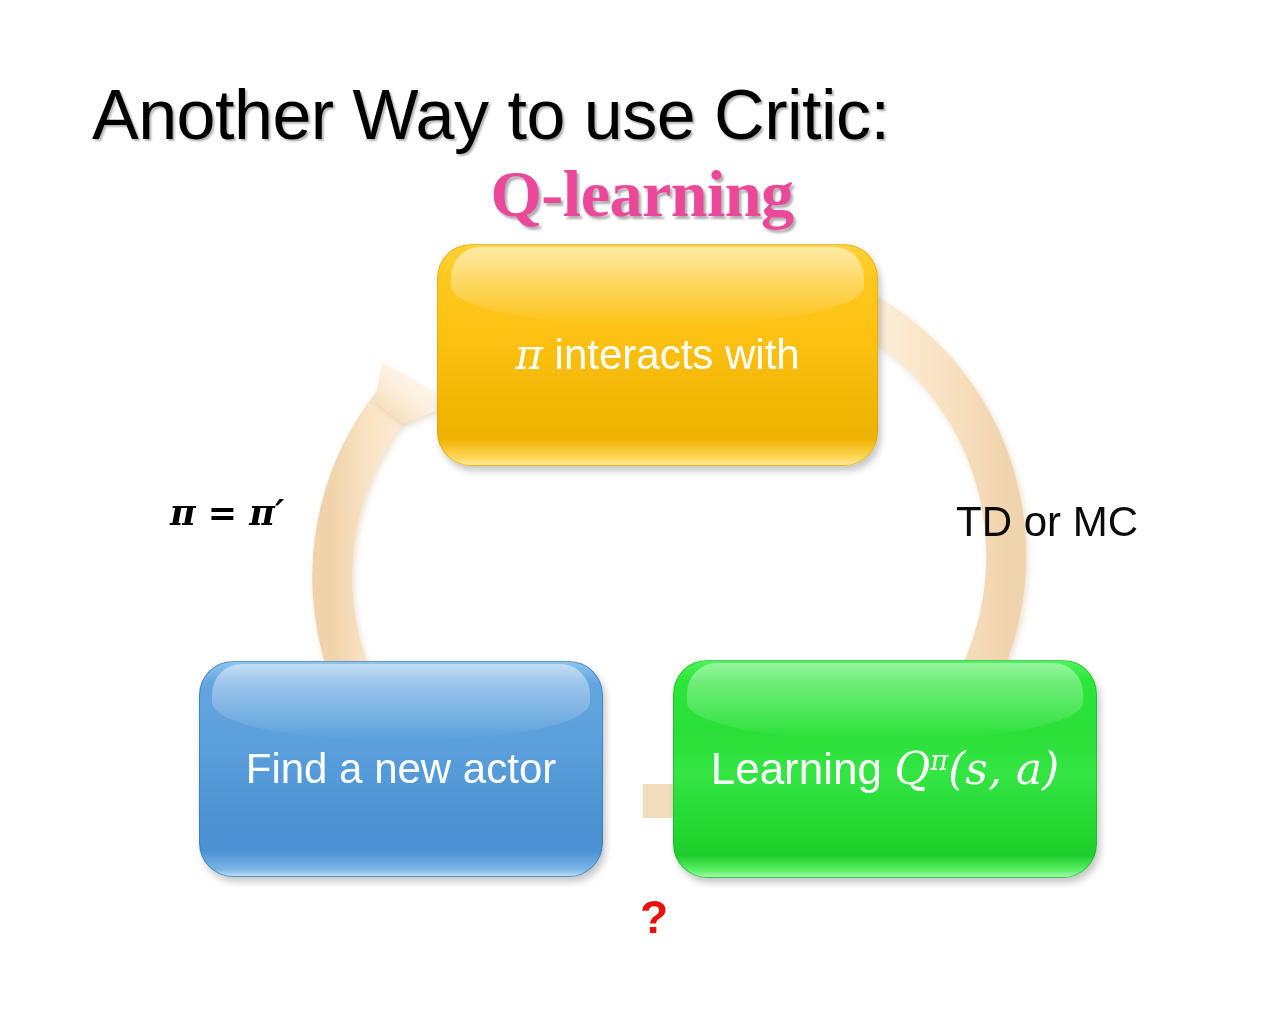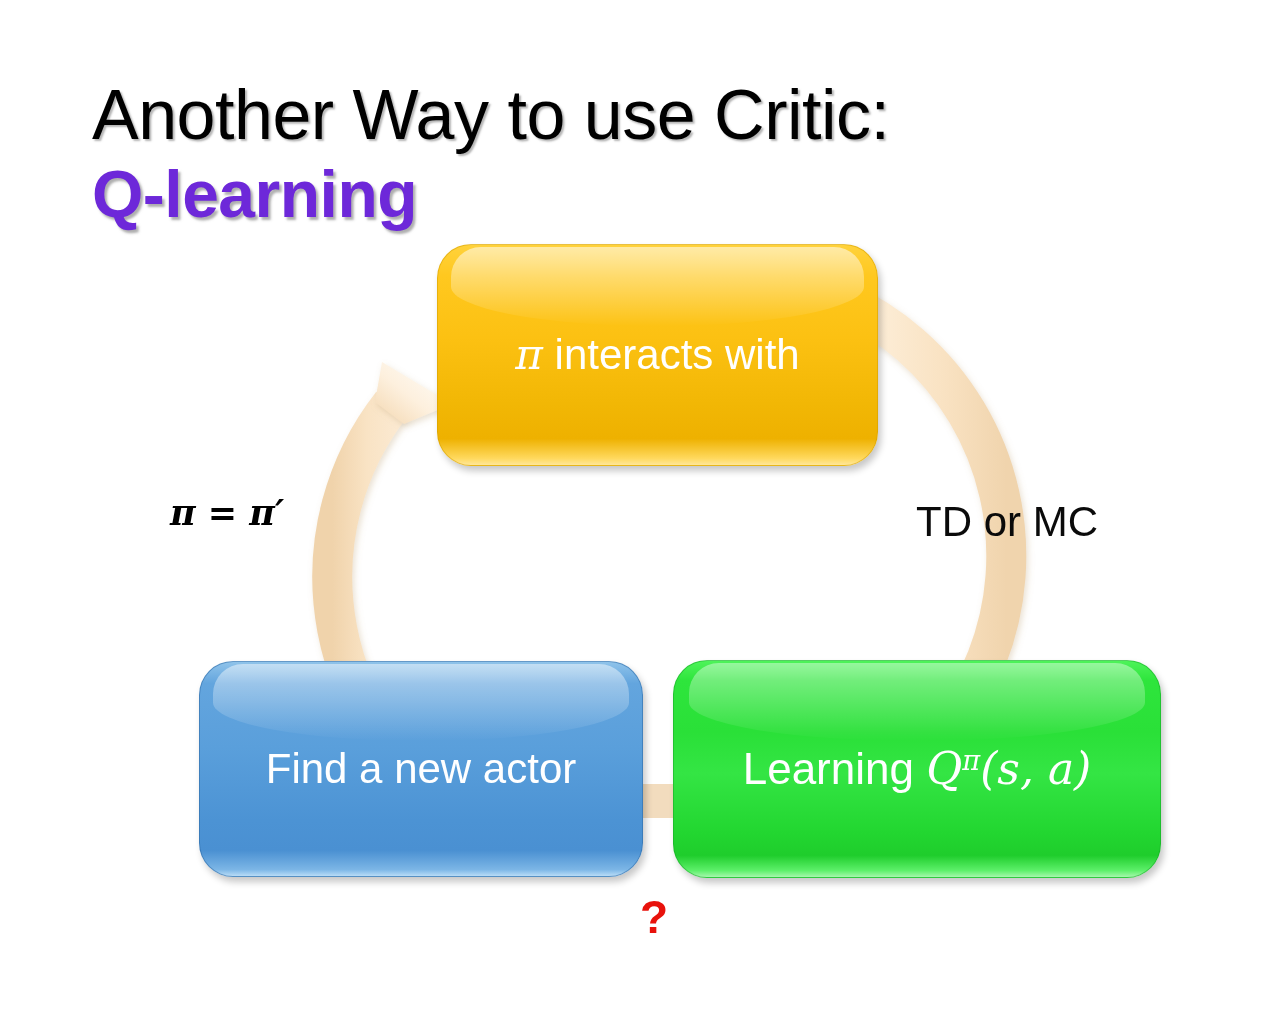--- a/index.html
+++ b/index.html
@@ -25,29 +25,30 @@
     font-family: "Liberation Sans", sans-serif;
     font-size: 70px;
     font-weight: 300;
     color: #000000;
     line-height: 1.08;
     letter-spacing: -0.5px;
     text-shadow: 2px 2px 2px rgba(120,120,120,0.55);
     white-space: nowrap;
   }
   #title-line2 {
-    font-family: Liberation Sans, sans-serif;
+    font-family: Liberation Serif, serif;
     font-size: 66px;
     font-weight: 700;
-    color: #6d28d9;
+    color: #ec4899;
     line-height: 1.1;
     letter-spacing: -0.5px;
     text-shadow: 2.5px 2.5px 2.5px rgba(120,120,120,0.6);
     margin-top: 4px;
     white-space: nowrap;
+    text-align: center;
   }
 
   
   #cycle-stage {
     position: absolute;
     left: 0; top: 0;
     width: 1274px; height: 1018px;
   }
   #cycle-arrow-svg {
     position: absolute;
@@ -100,40 +101,40 @@
     border: 1px solid rgba(214,160,0,0.55);
   }
   #node-yellow .glossy-top {
     background: linear-gradient(180deg, rgba(255,255,255,0.55), rgba(255,255,255,0.0));
   }
   #node-yellow .node-text { font-size: 42px; }
 
   
   #node-blue {
     left: 199px; top: 661px;
-    width: 444px; height: 216px;
+    width: 404px; height: 216px;
     background: linear-gradient(180deg,
         #8fc3ea 0%,
         #63a5de 10%,
         #5a9fdb 40%,
         #4c93d4 74%,
         #4a90d2 88%,
         #7cb6e6 97%,
         #b9dcf6 100%);
     border: 1px solid rgba(48,110,170,0.6);
   }
   #node-blue .glossy-top {
     background: linear-gradient(180deg, rgba(255,255,255,0.48), rgba(255,255,255,0.0));
   }
   #node-blue .node-text { font-size: 42px; }
 
   
   #node-green {
     left: 673px; top: 660px;
-    width: 488px; height: 218px;
+    width: 424px; height: 218px;
     background: linear-gradient(180deg,
         #4ef35a 0%,
         #2ee53c 9%,
         #2ae038 33%,
         #34e544 52%,
         #22d630 80%,
         #1fcd2c 90%,
         #5df06a 97%,
         #a6f7ad 100%);
     border: 1px solid rgba(24,170,40,0.55);
@@ -161,21 +162,21 @@
     left: 170px; top: 492px;
     font-family: "DejaVu Serif", "Liberation Serif", serif;
     font-style: italic;
     font-weight: 700;
     font-size: 35px;
     color: #000000;
     white-space: nowrap;
   }
   #label-td-mc {
     position: absolute;
-    left: 916px; top: 498px;
+    left: 956px; top: 498px;
     font-family: "Liberation Sans", sans-serif;
     font-size: 42px;
     color: #0a0a0a;
     white-space: nowrap;
   }
   #label-question {
     position: absolute;
     left: 640px; top: 890px;
     font-family: "Liberation Sans", sans-serif;
     font-weight: 700;

